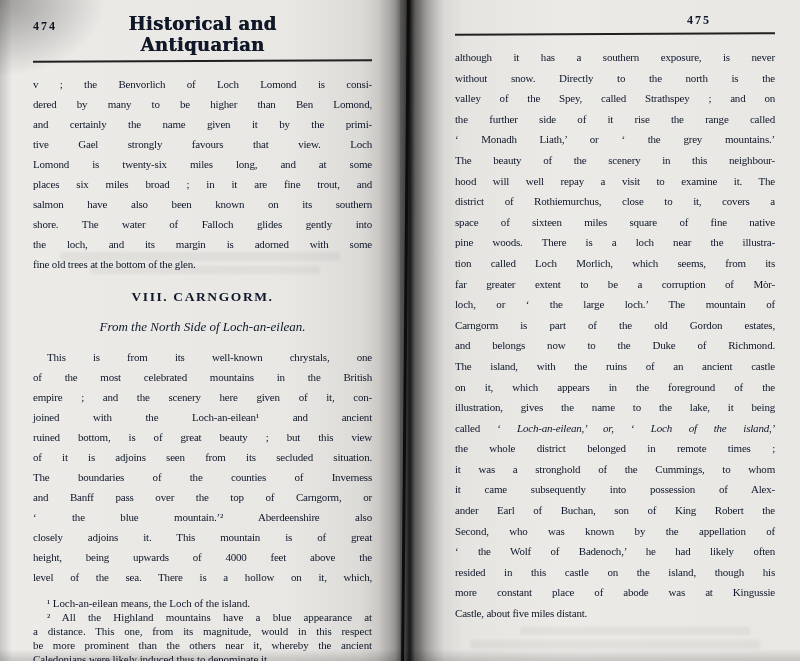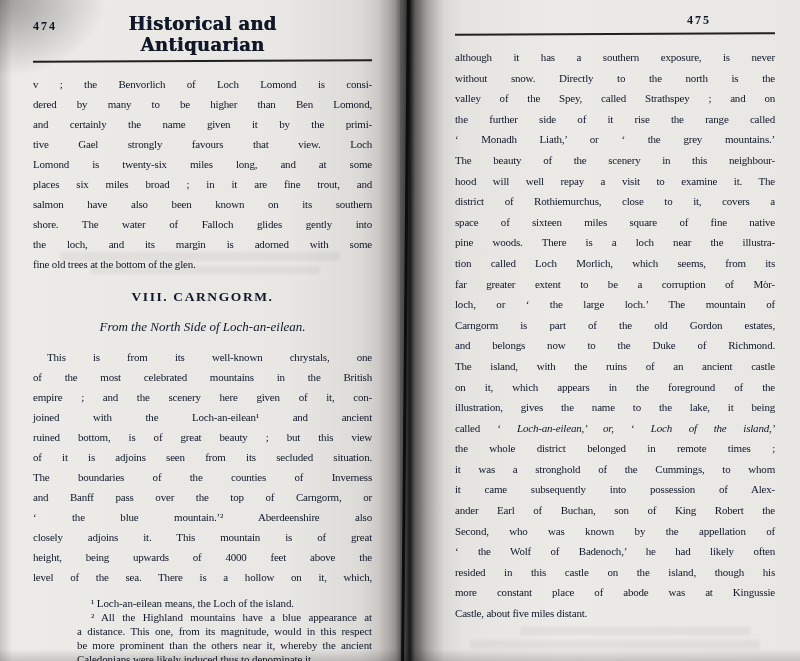--- a/index.html
+++ b/index.html
@@ -51,21 +51,21 @@
   .col-right .line{line-height:20.6px;}
   .endpara .line:last-child{text-align-last:left;}
   .indent-first .line:first-child{text-indent:14px;}
   .it{font-style:italic;}
 
   .section-heading{margin-top:15px;text-align:center;font-size:13.5px;font-weight:600;
     letter-spacing:1.6px;}
   .section-subtitle{margin-top:14px;text-align:center;font-style:italic;font-size:13px;}
 
   .footnotes{margin-top:9px;}
-  .footnotes .line{font-size:11px;line-height:14px;letter-spacing:-0.1px;margin-left:44px;}
+  .footnotes .line{font-size:11px;line-height:14px;letter-spacing:-0.1px;}
   .fn{margin-top:0;}
 </style>
 </head>
 <body>
 
 <div class="book">
 
   <div class="bg-left"></div>
   <div class="bg-right"></div>
 

